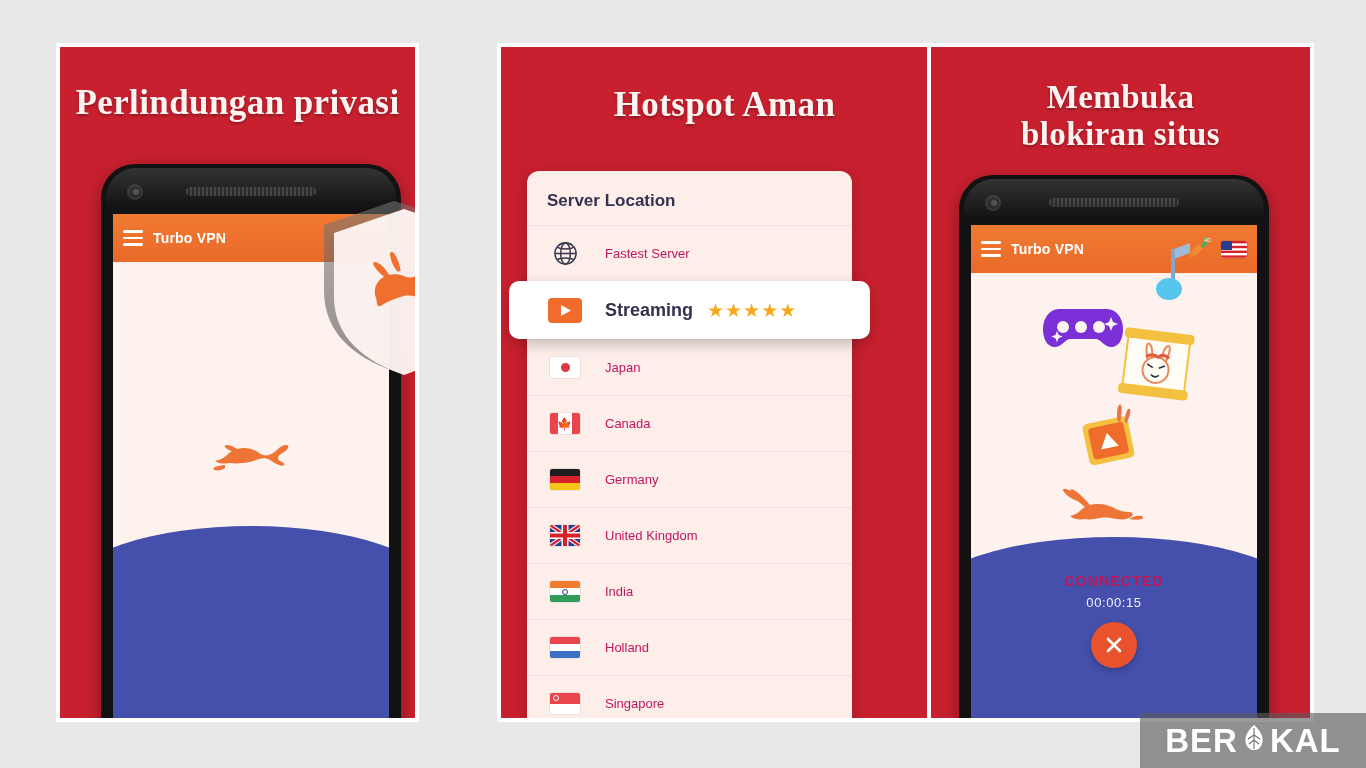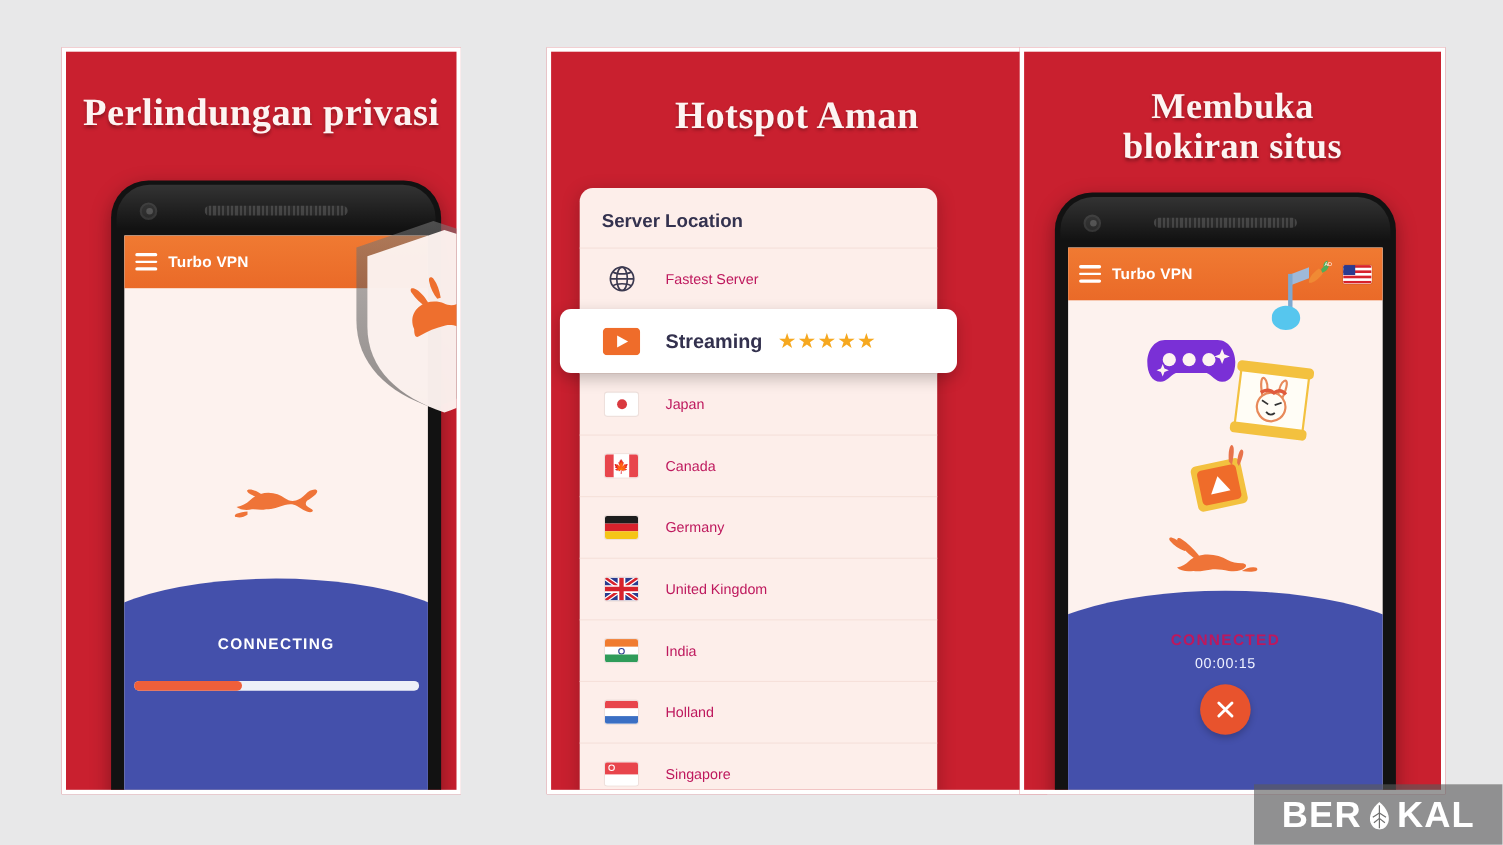--- a/index.html
+++ b/index.html
@@ -190,21 +190,21 @@
   .watermark {
     position: absolute; right: 0; bottom: 0;
     width: 226px; height: 55px;
     background: rgba(90,90,90,.62);
     display: flex; align-items: center; justify-content: center;
     gap: 0;
   }
   .wm-text {
     color: #fff; font-size: 33px; font-weight: bold; letter-spacing: 1px;
     font-family: "Liberation Sans", sans-serif;
-    display: flex; align-items: center;
+    display: flex; align-items: flex-start;
   }
 </style>
 </head>
 <body>
 
 <div class="stage">
 
   <div class="panel" id="panel-1">
     <div class="panel-title">Perlindungan privasi</div>
 
@@ -229,26 +229,20 @@
           <div class="rabbit" id="rabbit-1">
             <svg width="86" height="48" viewBox="0 0 86 48">
               <g fill="#ef7438">
                 <path d="M20 34c-4 1-10 1-14-2 5-1 9-3 12-6 4-4 10-7 17-7 6 0 11 2 15 5 3 2 6 3 10 2 3-1 6-3 9-6 2-2 5-4 8-4 2 0 3 1 2 3-1 2-4 4-7 6-2 1-3 2-3 4 0 2 2 3 4 4 2 1 3 2 2 3s-3 1-5 0c-3-1-6-3-9-5-3-2-7-2-11-1-6 2-11 4-17 4-5 1-9 0-13 0z"></path>
                 <path d="M31 22c-4-3-9-6-13-6-2 0-3 1-2 2 1 2 5 3 8 5 3 1 5 2 7 1z"></path>
                 <path d="M16 39c-3 2-7 3-10 2-2 0-2-2 0-3 3-1 7-2 10-2z"></path>
               </g>
             </svg>
           </div>
 
-          <div class="status-wrap" id="status-1">
-            <div class="status-text status-connecting">CONNECTING</div>
-            <div class="progress-track">
-              <div class="progress-fill"></div>
-            </div>
-          </div>
         </div>
       </div>
     </div>
 
     <div class="shield">
       <svg width="165" height="185" viewBox="0 0 165 185">
         <defs>
           <linearGradient id="shGray" x1="0" y1="0" x2="0" y2="1">
             <stop offset="0%" stop-color="#7b7b7b"></stop>
               <stop offset="100%" stop-color="#3a3a3a"></stop>

